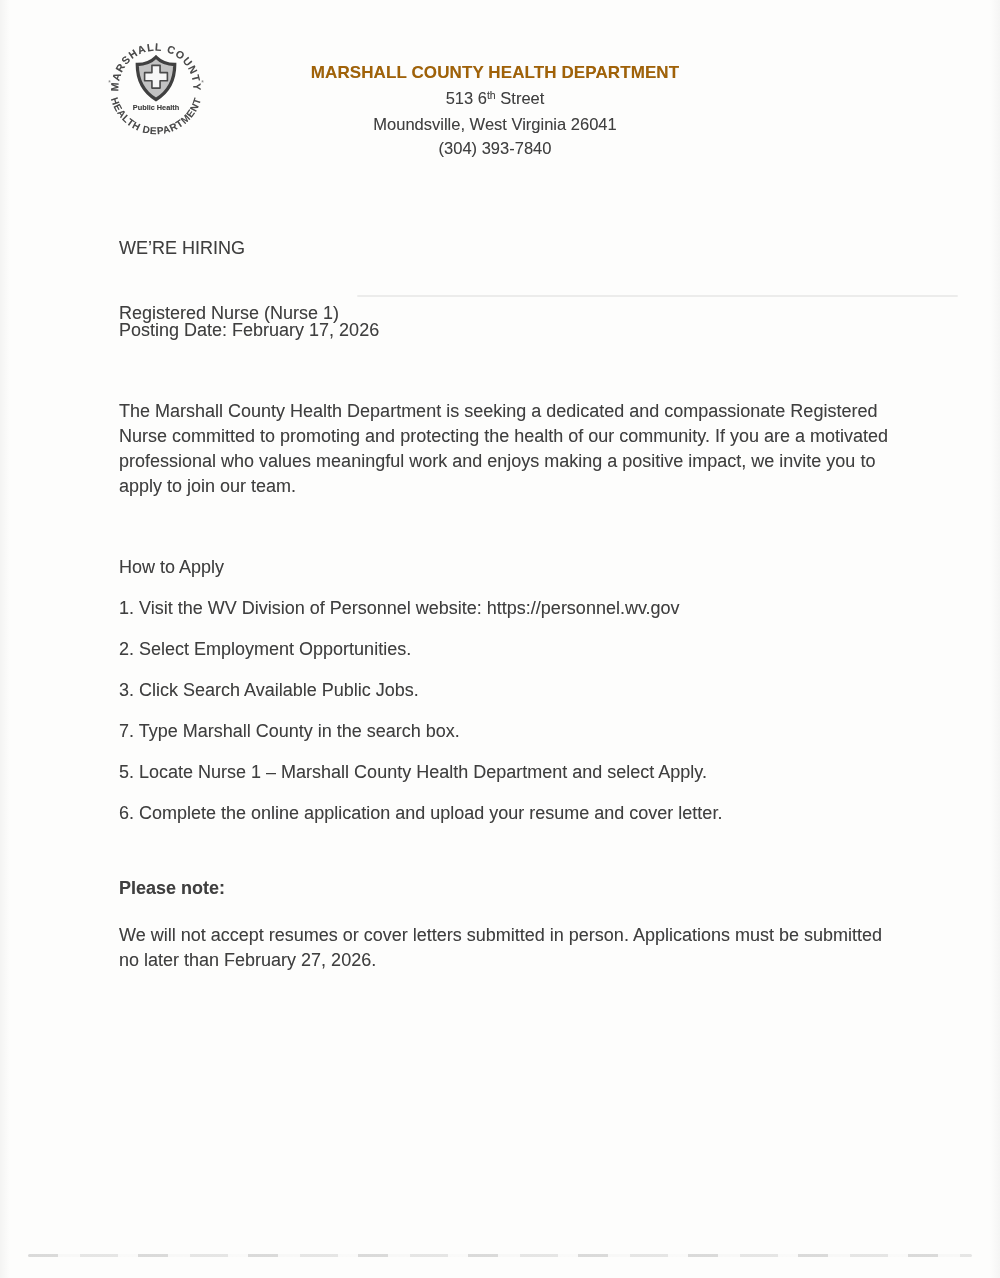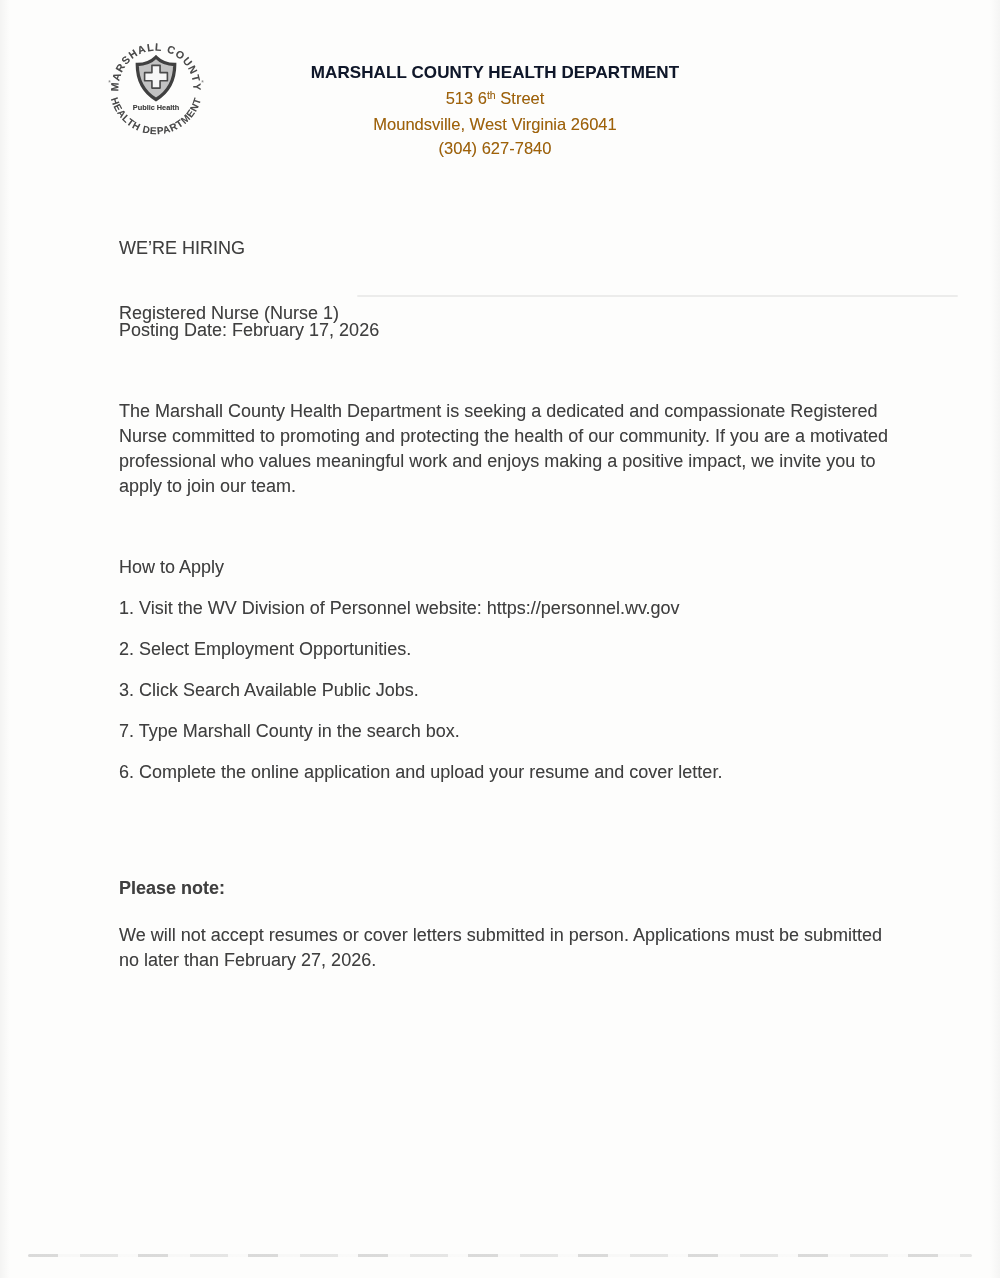--- a/index.html
+++ b/index.html
@@ -52,21 +52,21 @@
   .org-name {
     font-size: 17px;
     font-weight: bold;
     color: #303030;
     letter-spacing: 0.1px;
     margin-bottom: 3px;
   }
   .addr {
     font-size: 16.5px;
     line-height: 24px;
-    color: #a16207;
+    color: #404040;
   }
   .addr sup {
     font-size: 10.5px;
     vertical-align: baseline;
     position: relative;
     top: -5px;
   }
 
   
   .block { position: absolute; left: 119px; font-size: 18px; line-height: 25px; white-space: nowrap; }
@@ -129,24 +129,24 @@
         <textPath href="#arcBottom" startOffset="50%" text-anchor="middle">HEALTH DEPARTMENT</textPath>
       </text>
       <text class="star" x="8" y="60">*</text>
       <text class="star" x="122" y="60">*</text>
       <path d="M 65,26 C 71,32 80,35 88,35 C 88,52 83,67 65,78 C 47,67 42,52 42,35 C 50,35 59,32 65,26 Z" fill="#c2c2c2" stroke="#404040" stroke-width="4"></path>
       <path d="M 60,36 L 70,36 L 70,45 L 79,45 L 79,55 L 70,55 L 70,64 L 60,64 L 60,55 L 51,55 L 51,45 L 60,45 Z" fill="#f6f6f6" stroke="#4a4a4a" stroke-width="2" stroke-linejoin="round"></path>
       <text class="center-label" x="65" y="91">Public Health</text>
     </svg>
 
     <div class="header-text">
-      <div class="org-name" style="color: #0f172a;">MARSHALL COUNTY HEALTH DEPARTMENT</div>
+      <div class="org-name" style="color: #a16207;">MARSHALL COUNTY HEALTH DEPARTMENT</div>
       <div class="addr"><span>513 6</span><sup>th</sup><span> Street</span></div>
       <div class="addr">Moundsville, West Virginia 26041</div>
-      <div class="addr">(304) 627-7840</div>
+      <div class="addr">(304) 393-7840</div>
     </div>
   </div>
 
   <div class="block hiring">WE’RE HIRING</div>
 
   <div class="block position">Registered Nurse (Nurse 1)</div>
   <div class="artifact-line"></div>
 
   <div class="block post-date">Posting Date: February 17, 2026</div>
 
@@ -157,20 +157,21 @@
     <div>apply to join our team.</div>
   </div>
 
   <div class="block howto">How to Apply</div>
 
   <div class="block steps">
     <div class="step">1. Visit the WV Division of Personnel website: https://personnel.wv.gov</div>
     <div class="step">2. Select Employment Opportunities.</div>
     <div class="step">3. Click Search Available Public Jobs.</div>
     <div class="step">7. Type Marshall County in the search box.</div>
+    <div class="step">5. Locate Nurse 1 – Marshall County Health Department and select Apply.</div>
     <div class="step">6. Complete the online application and upload your resume and cover letter.</div>
   </div>
 
   <div class="block note-head">Please note:</div>
 
   <div class="block note">
     <div>We will not accept resumes or cover letters submitted in person. Applications must be submitted</div>
     <div>no later than February 27, 2026.</div>
   </div>
 

